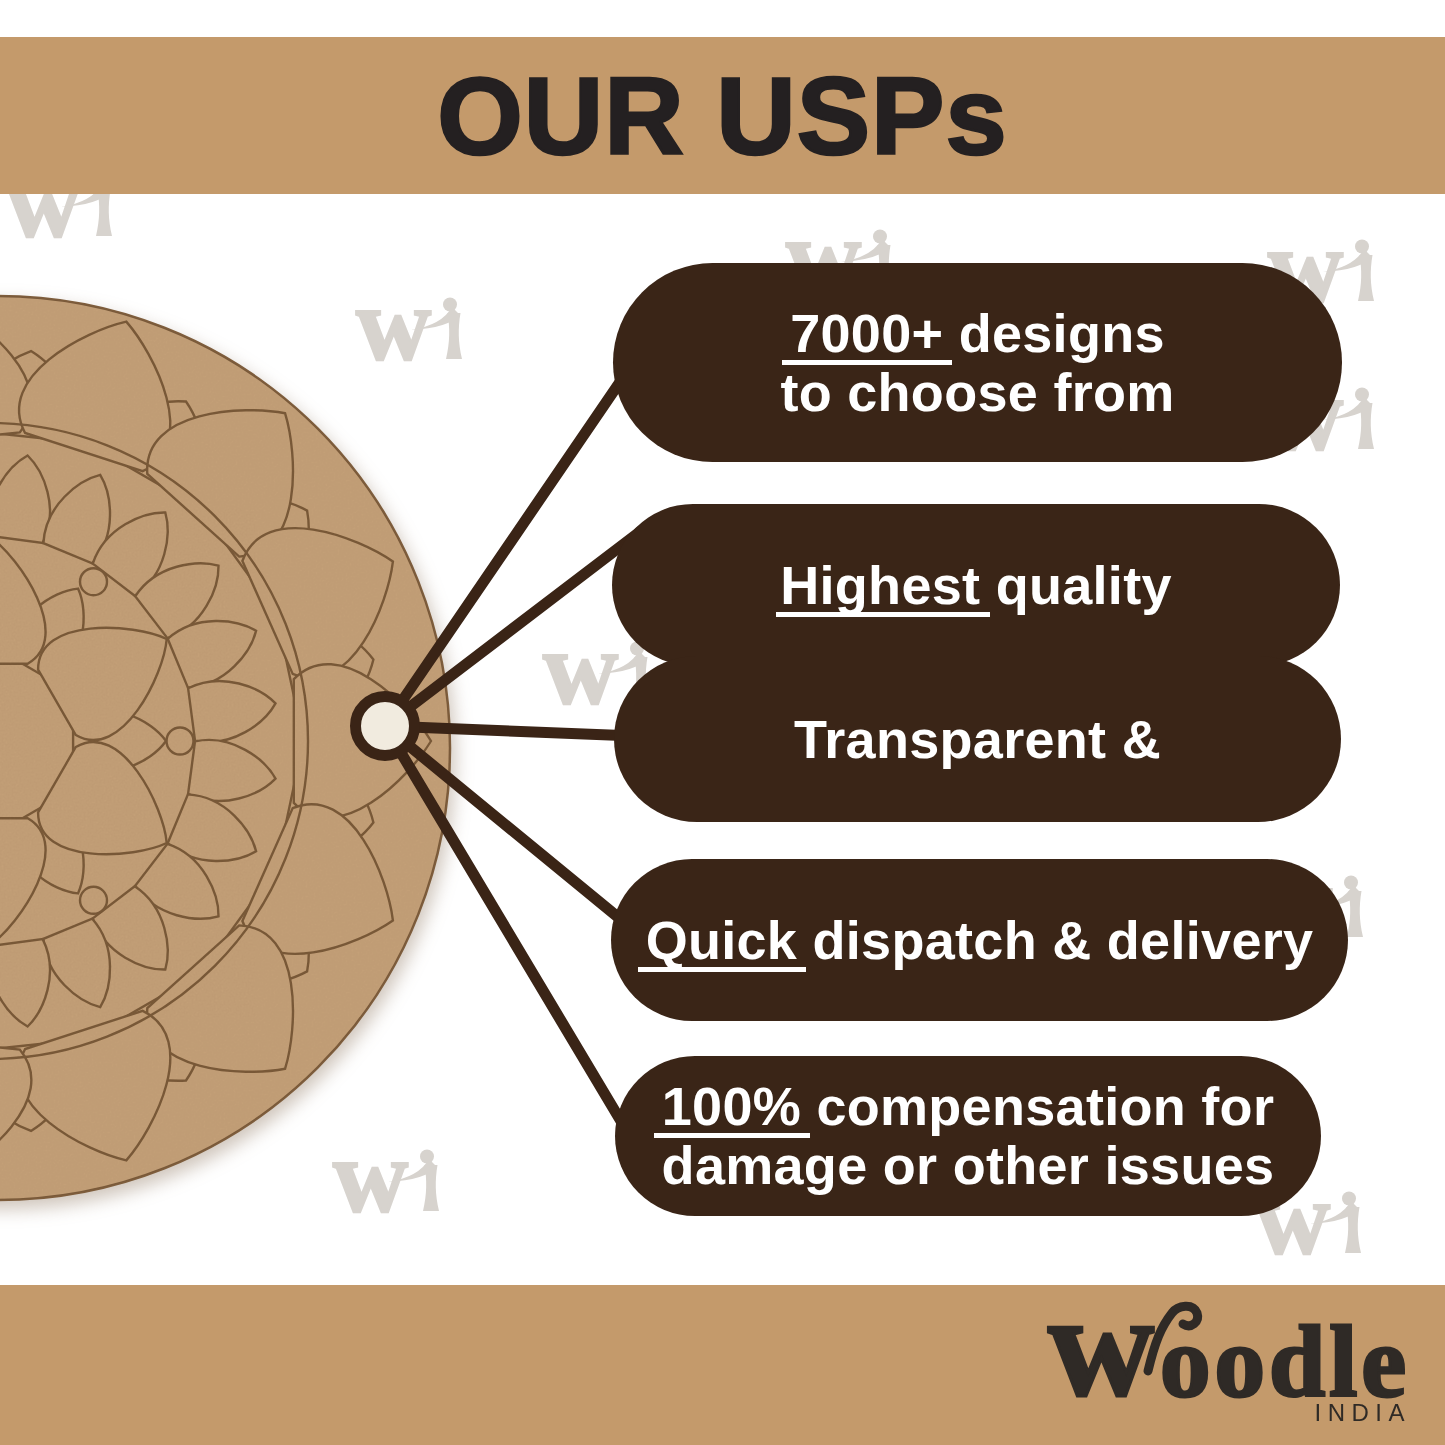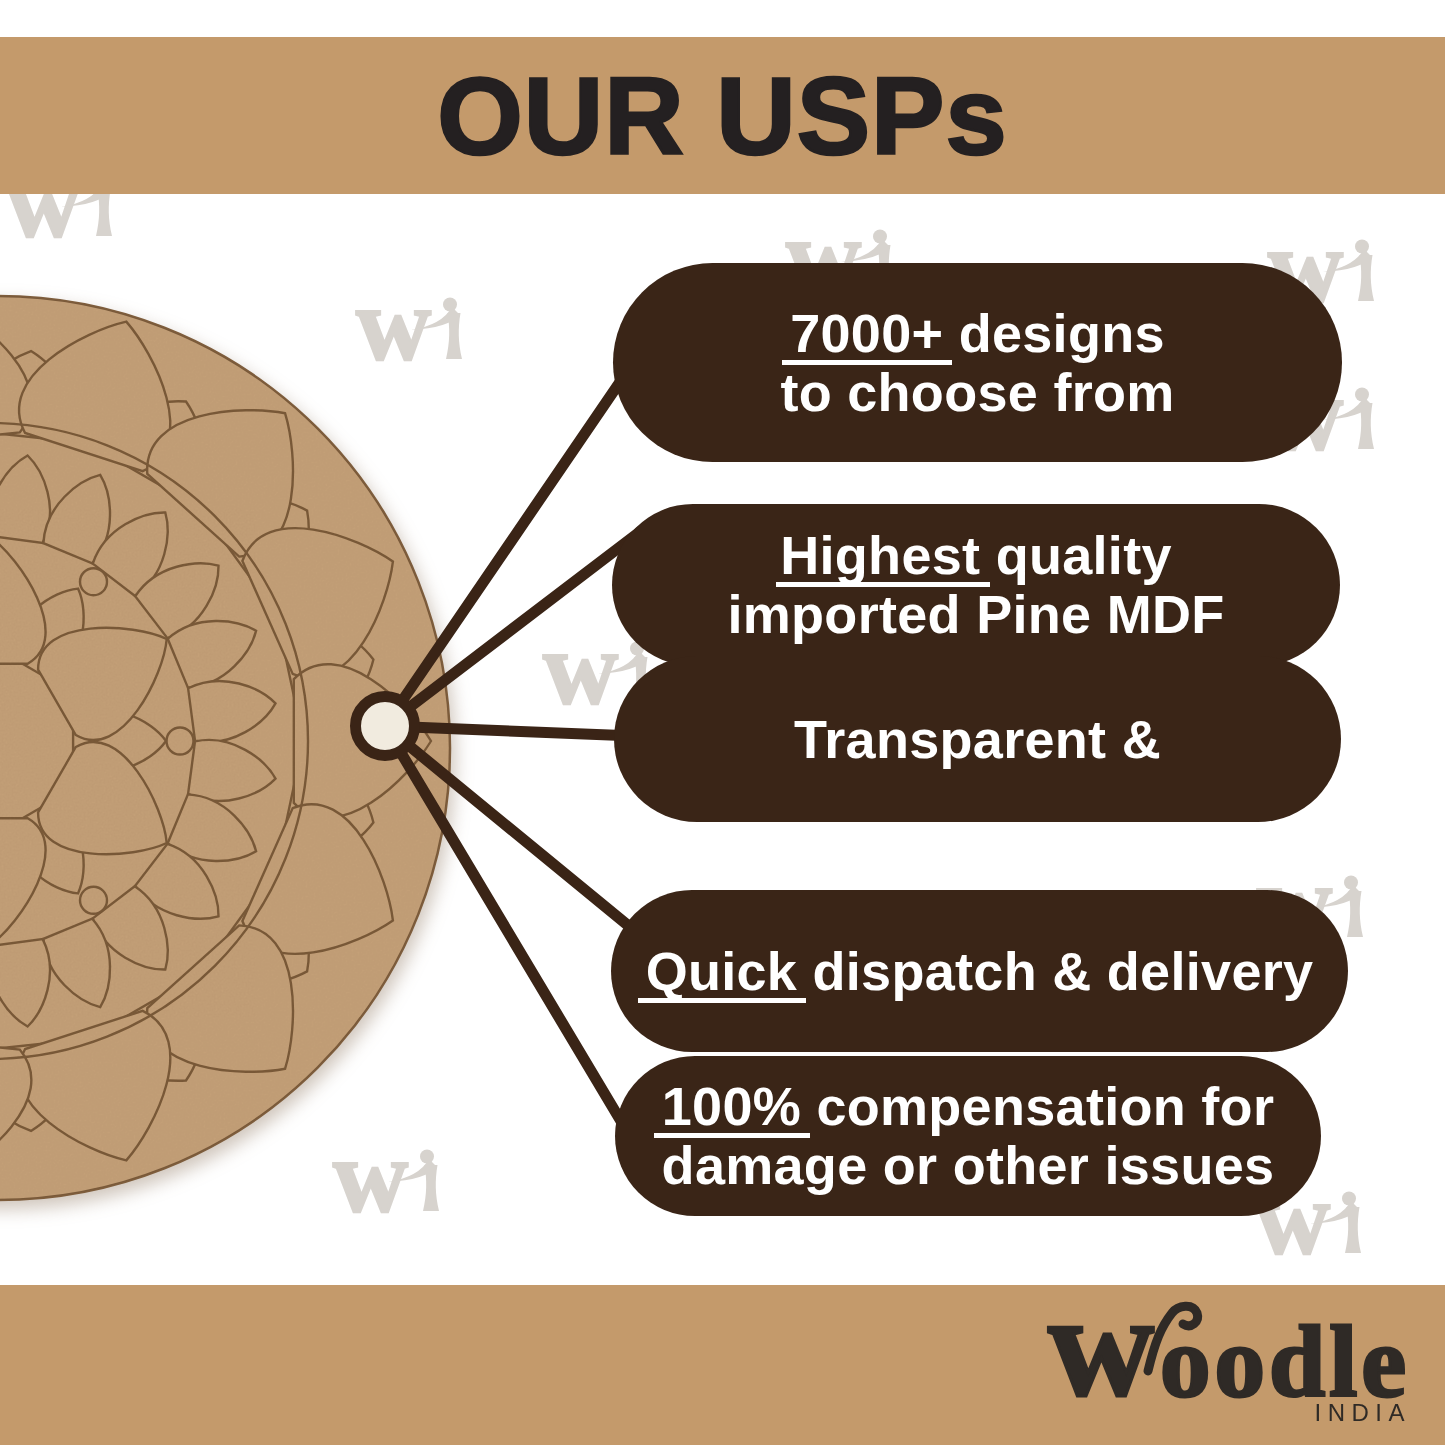--- a/index.html
+++ b/index.html
@@ -15,21 +15,21 @@
   .pill{position:absolute;background:#3a2517;border-radius:200px;color:#ffffff;
         font-weight:bold;font-size:54px;line-height:59px;letter-spacing:0.3px;text-align:center;
         display:flex;flex-direction:column;align-items:center;justify-content:center;}
   .u{position:relative;}
   .u::after{content:"";position:absolute;left:-8px;right:-9px;bottom:-2px;height:5px;background:#ffffff;}
   .p2 .u::after{left:-4px;right:-10px;}
   .p3 .u::after{left:-9px;right:-5px;}
   .p1{left:613px;top:256px;width:729px;height:199px;margin-top:7px;}
   .p2{left:612px;top:458px;width:728px;height:162px;margin-top:46px;}
   .p3{left:614px;top:656px;width:727px;height:166px;}
-  .p4{left:611px;top:859px;width:737px;height:162px;margin-top:31px;}
+  .p4{left:611px;top:859px;width:737px;height:162px;}
   .p5{left:615px;top:1056px;width:706px;height:160px;}
   .wood{position:absolute;left:0;top:1285px;width:1445px;height:160px;}
 </style>
 </head>
 <body>
 
 <svg class="bg" width="1445" height="1445" viewBox="0 0 1445 1445">
   <defs>
     <g id="wi" fill="#d7d3ce">
       <text x="-2" y="63" font-family="Liberation Serif" font-weight="bold" font-size="104" stroke="#d7d3ce" stroke-width="2.4">w</text>
@@ -134,21 +134,20 @@
 
 <div class="band top"></div>
 <div class="title">OUR USPs</div>
 
 <div class="pill p1">
     <div><span class="u">7000+</span> designs</div>
     <div>to choose from</div>
   </div>
 <div class="pill p2">
     <div><span class="u">Highest</span> quality</div>
-    <div>imported Pine MDF</div>
   </div>
 <div class="pill p3">
     <div>Transparent &amp;</div>
   </div>
 <div class="pill p4">
     <div><span class="u">Quick</span> dispatch &amp; delivery</div>
   </div>
 <div class="pill p5">
     <div><span class="u">100%</span> compensation for</div>
     <div>damage or other issues</div>

